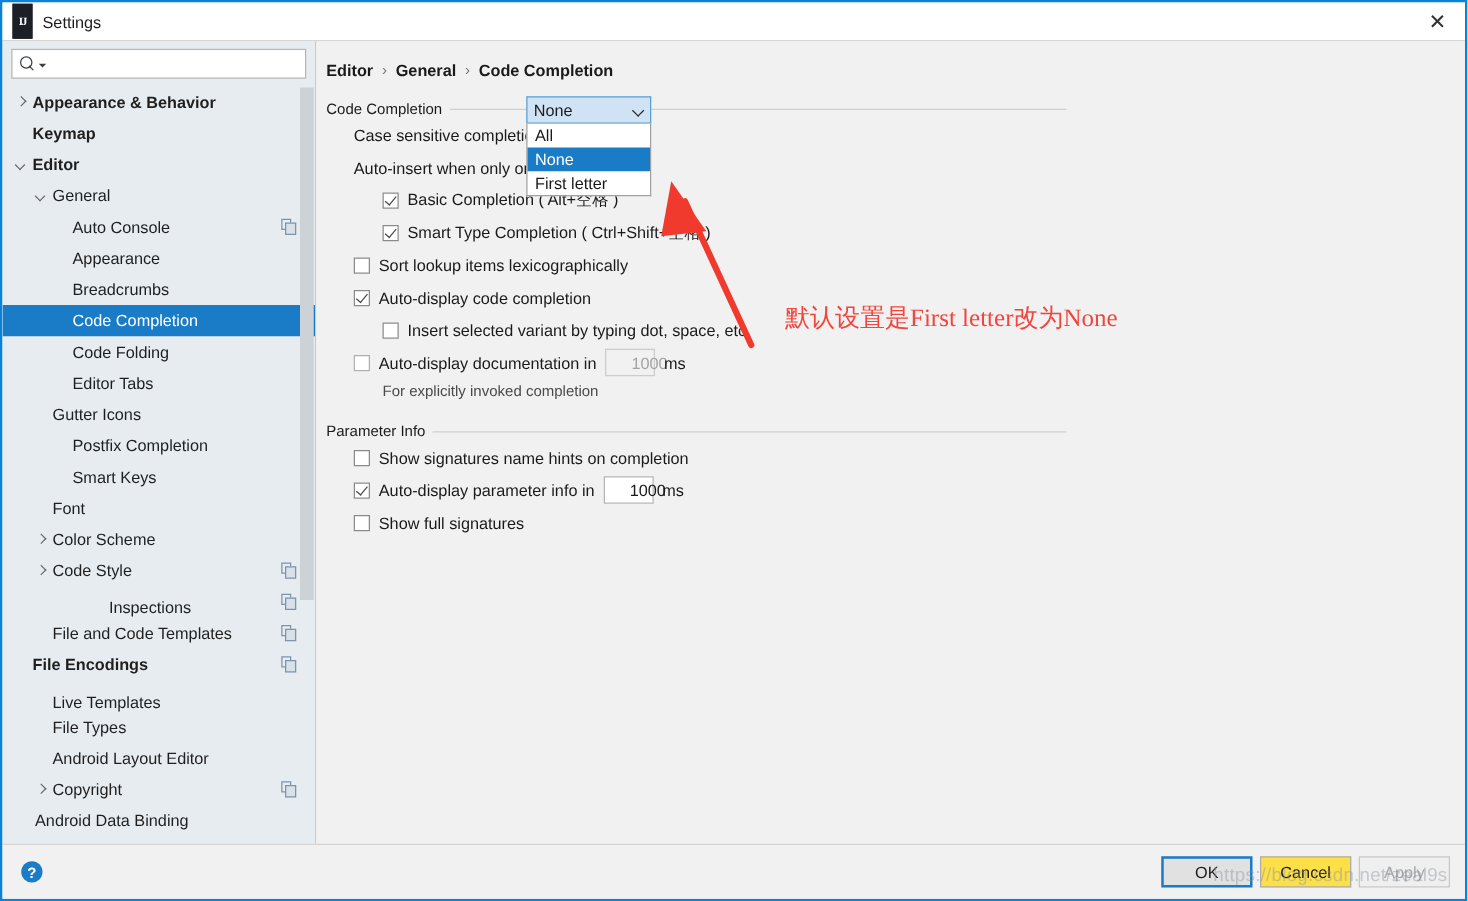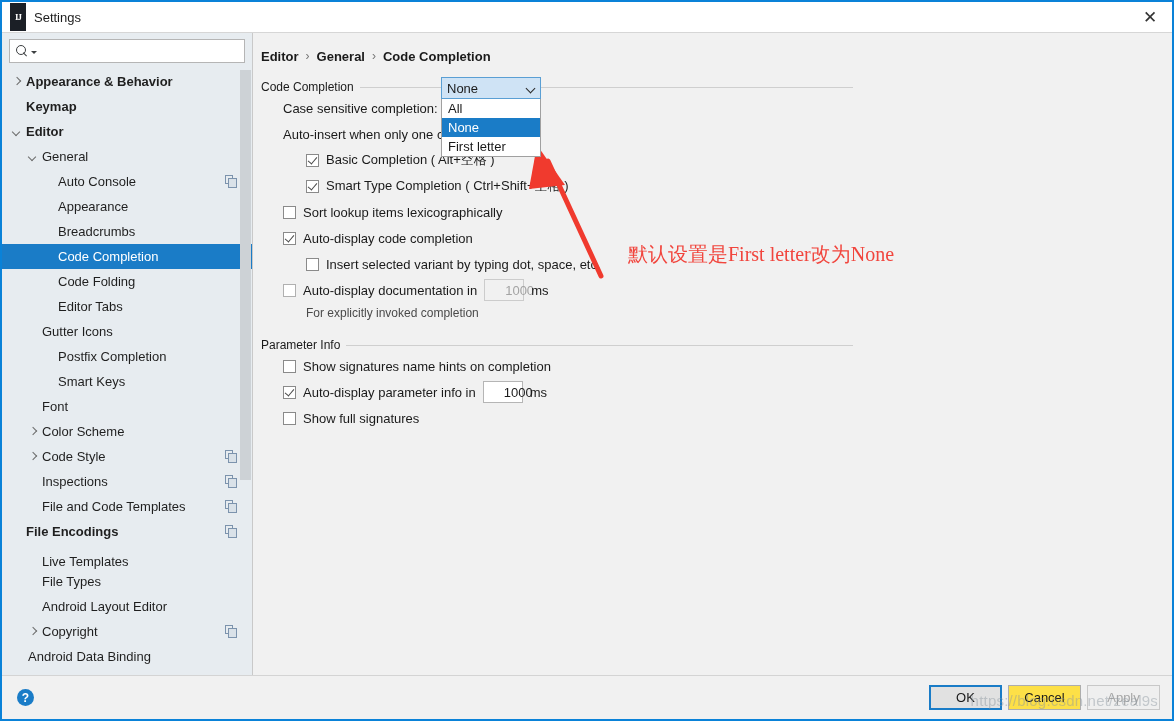--- a/index.html
+++ b/index.html
@@ -278,21 +278,21 @@
     font-size: 12px;
     color: #4a4a4a;
     padding-left: 45px;
     height: 20px;
     display: flex;
     align-items: center;
   }
   
   #combo-wrap {
     position: absolute;
-    left: 188px;
+    left: 168px;
     top: 44px;
     width: 100px;
     z-index: 20;
   }
   #combo-button {
     height: 22px;
     border: 1px solid #5a9fd4;
     background: #cfe3f5;
     display: flex;
     align-items: center;
@@ -496,21 +496,21 @@
             <span>Color Scheme</span>
           </div>
           <div class="tree-row" style="padding-left: 26px;">
             <span class="arrow right"></span>
             <span>Code Style</span>
             <span class="copy-icon">
               <span class="sq1"></span>
               <span class="sq2"></span>
             </span>
           </div>
-          <div class="tree-row" style="padding-left: 26px;">
+          <div class="tree-row" style="padding-left: 10px; flex-direction: column;">
             <span class="arrow none"></span>
             <span>Inspections</span>
             <span class="copy-icon">
               <span class="sq1"></span>
               <span class="sq2"></span>
             </span>
           </div>
           <div class="tree-row" style="padding-left: 26px;">
             <span class="arrow none"></span>
             <span>File and Code Templates</span>

